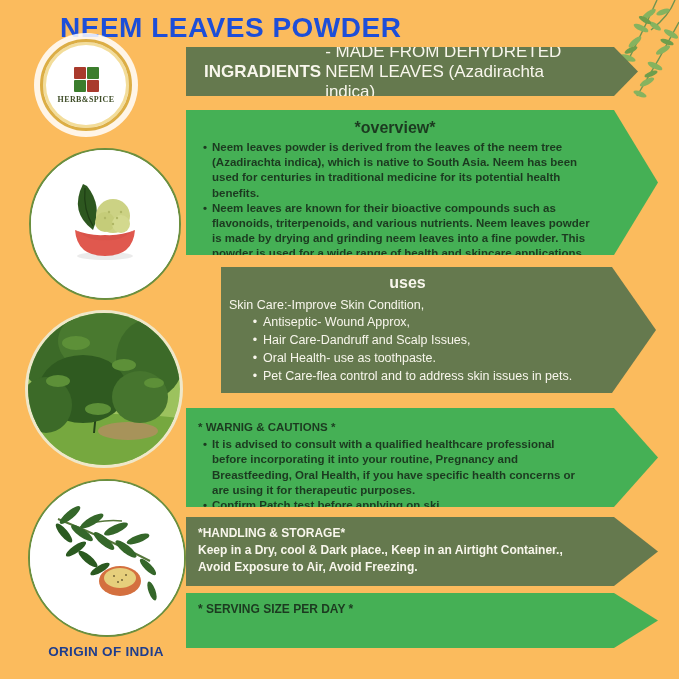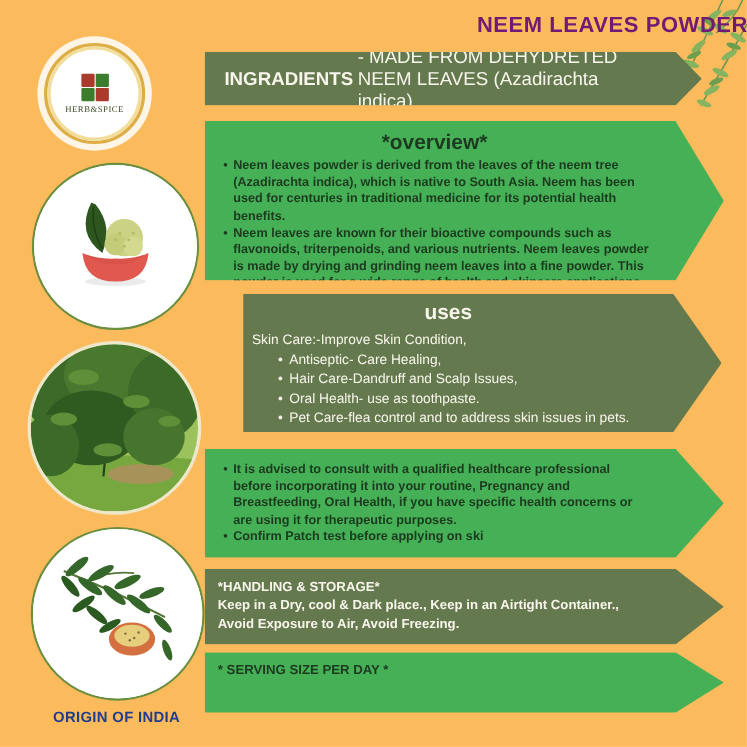--- a/index.html
+++ b/index.html
@@ -1,21 +1,21 @@
 <!DOCTYPE html>
 <html><head>
 <meta charset="utf-8">
 <style>
   html,body{margin:0;padding:0;}
   body{font-family:"Liberation Sans",sans-serif;}
   .canvas{position:relative;width:679px;height:679px;background:#FBBB5D;overflow:hidden;}
 
   
-  .main-title{position:absolute;left:60px;top:12px;width:620px;text-align:right;
-    font-size:20px;font-weight:bold;color:#701a75;letter-spacing:0.5px;}
+  .main-title{position:absolute;left:60px;top:12px;width:620px;text-align:left;
+    font-size:28px;font-weight:bold;color:#1d4ed8;letter-spacing:0.5px;}
 
   
   .banner{position:absolute;left:186px;box-sizing:border-box;}
   .banner .shape{width:100%;height:100%;box-sizing:border-box;
     clip-path:polygon(0 0, calc(100% - 44px) 0, 100% 50%, calc(100% - 44px) 100%, 0 100%);}
   .green{background:#45B055;color:#1C3A20;}
   .olive{background:#65794E;color:#F8F6EC;}
 
   .b-ingredients{top:47px;height:49px;width:452px;}
   .b-ingredients .shape{clip-path:polygon(0 0, calc(100% - 24px) 0, 100% 50%, calc(100% - 24px) 100%, 0 100%);
@@ -26,42 +26,42 @@
   .b-overview .shape{padding:7px 66px 6px 12px;}
   .b-uses{top:267px;height:126px;width:470px;padding-left:35px;}
   .b-uses .shape{padding:5px 70px 5px 8px;}
   .b-warnings{top:408px;height:99px;width:472px;}
   .b-warnings .shape{padding:12px 66px 6px 12px;}
   .b-handling{top:517px;height:69px;width:472px;}
   .b-handling .shape{padding:8px 66px 6px 12px;}
   .b-serving{top:593px;height:55px;width:472px;}
   .b-serving .shape{padding:8px 66px 6px 12px;}
 
-  .sec-title-center{text-align:center;font-weight:bold;font-size:19px;margin-bottom:2px;}
+  .sec-title-center{text-align:center;font-weight:bold;font-size:16px;margin-bottom:2px;}
   .sec-title-left{font-weight:bold;font-size:11.5px;margin-bottom:2px;}
   .body-dark{font-size:11.5px;font-weight:600;line-height:1.32;}
   .body-light{font-size:12.5px;line-height:1.42;}
   .bold-body{font-weight:bold;font-size:12px;line-height:1.4;}
 
   .bullet{display:flex;}
   .bullet .dot{flex:0 0 14px;text-align:center;}
   .bullet .dot::before{content:"\2022";}
   .uses-bullets .bullet{margin-left:18px;}
   .uses-bullets .dot{flex:0 0 16px;}
 
   
   .circle{position:absolute;border-radius:50%;overflow:hidden;background:#fff;}
   .logo-badge{left:40px;top:39px;width:86px;height:86px;background:#fff;
     border:3px solid #DCAE45;box-shadow:0 0 0 6px rgba(255,255,255,0.85), inset 0 0 0 3px #F3DD9A;
     display:flex;flex-direction:column;align-items:center;justify-content:center;}
   .logo-grid{display:grid;grid-template-columns:12px 12px;grid-template-rows:12px 12px;gap:1px;margin-bottom:3px;}
   .logo-grid .sq{width:12px;height:12px;border-radius:1px;}
   .sq-r{background:#A93A2C;}
   .sq-g{background:#3B7D2C;}
-  .logo-text{font-family:"Liberation Serif",serif;font-size:8px;font-weight:normal;color:#3E4D27;letter-spacing:0.4px;}
+  .logo-text{font-family:"Liberation Serif",serif;font-size:8px;font-weight:bold;color:#3E4D27;letter-spacing:0.4px;}
 
   .photo1{left:29px;top:148px;width:148px;height:148px;border:2px solid #6B8F3F;}
   .photo2{left:25px;top:310px;width:152px;height:152px;border:3px solid #EFE7C9;}
   .photo3{left:28px;top:479px;width:154px;height:154px;border:2px solid #6B8F3F;}
   .circle svg{display:block;width:100%;height:100%;}
 
   .origin{position:absolute;left:38px;top:644px;width:136px;text-align:center;
     font-size:13.5px;font-weight:bold;color:#1F3D8C;letter-spacing:0.3px;}
 
   .corner-leaves{position:absolute;right:0;top:0;width:100px;height:140px;}
@@ -213,40 +213,41 @@
     </div>
   </div>
 
   <div class="banner b-uses">
     <div class="shape olive body-light">
       <div class="sec-title-center">uses</div>
       <div>Skin Care:-Improve Skin Condition,</div>
       <div class="uses-bullets">
         <div class="bullet">
           <span class="dot"></span>
-          <span>Antiseptic- Care Healing,</span>
+          <span>Antiseptic- Wound Approx,</span>
         </div>
         <div class="bullet">
           <span class="dot"></span>
           <span>Hair Care-Dandruff and Scalp Issues,</span>
         </div>
         <div class="bullet">
           <span class="dot"></span>
           <span>Oral Health- use as toothpaste.</span>
         </div>
         <div class="bullet">
           <span class="dot"></span>
           <span>Pet Care-flea control and to address skin issues in pets.</span>
         </div>
       </div>
     </div>
   </div>
 
   <div class="banner b-warnings">
     <div class="shape green body-dark">
+      <div class="sec-title-left">* WARNIG &amp; CAUTIONS *</div>
       <div class="bullet">
         <span class="dot"></span>
         <span>It is advised to consult with a qualified healthcare professional before incorporating it into your routine, Pregnancy and Breastfeeding, Oral Health, if you have specific health concerns or are using it for therapeutic purposes.</span>
       </div>
       <div class="bullet">
         <span class="dot"></span>
         <span>Confirm Patch test before applying on ski</span>
       </div>
     </div>
   </div>

